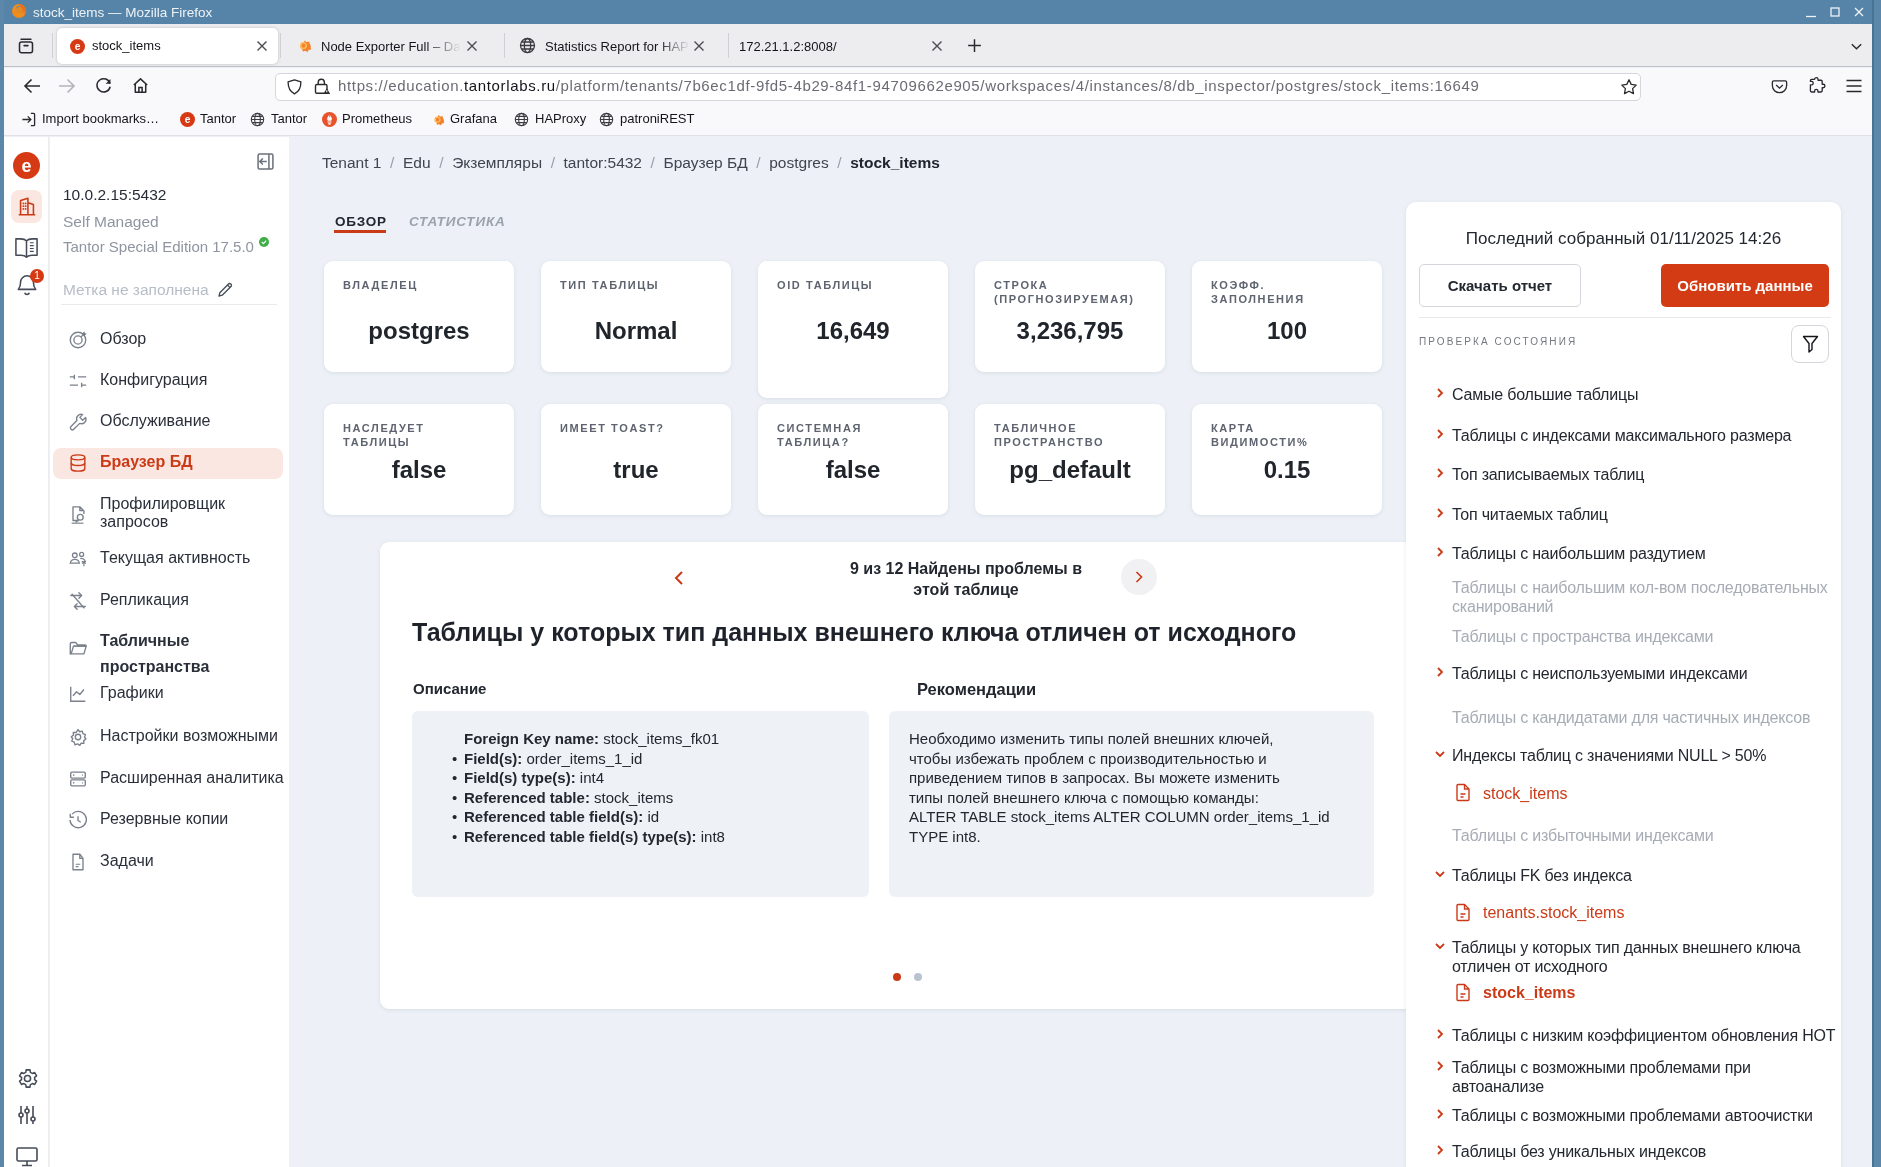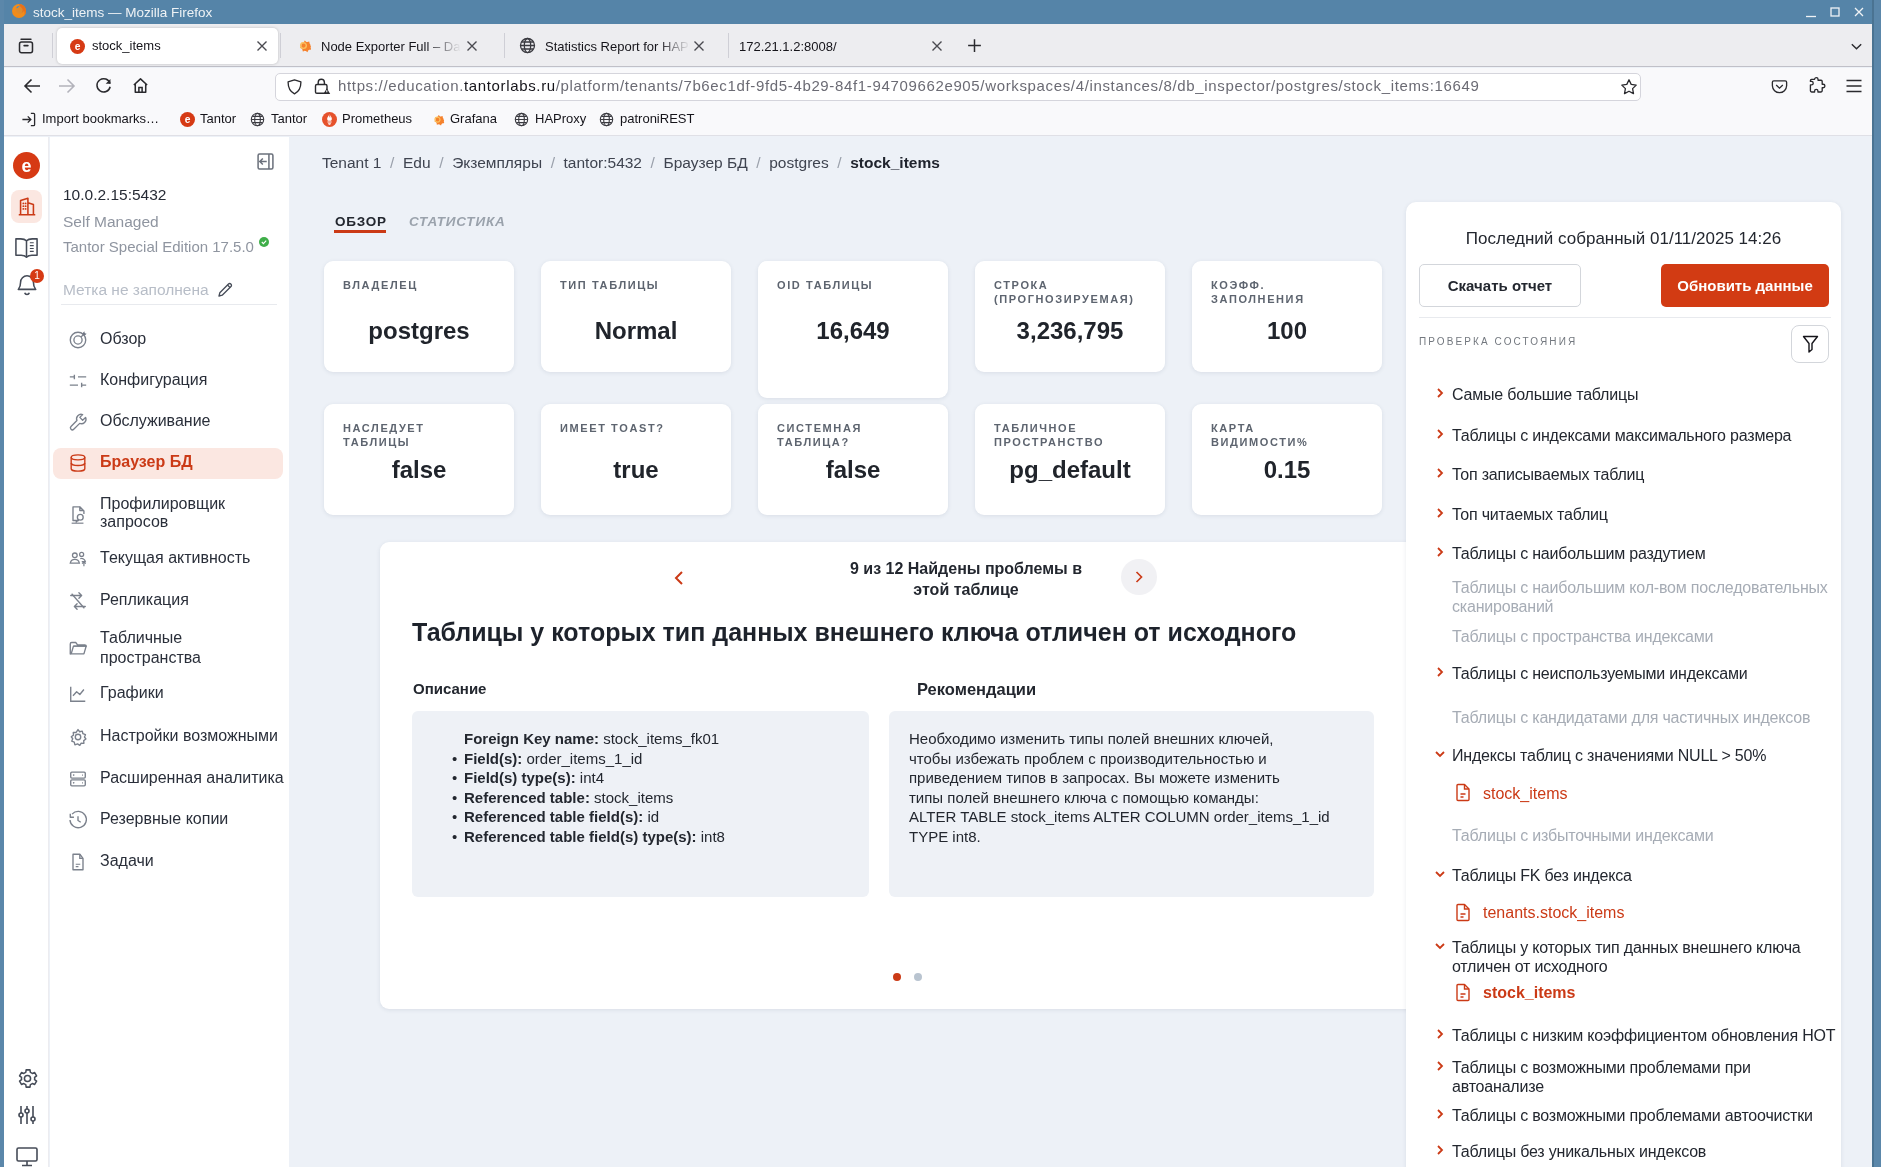--- a/index.html
+++ b/index.html
@@ -313,21 +313,21 @@
           <path d="M3 5h12M15 5l-3-3m3 3l-3 3M19 17H7m0 0l3-3m-3 3l3 3" stroke-linecap="round" stroke-linejoin="round"></path>
           <path d="M4 3l14 16" stroke-width="1.4"></path>
         </svg>
         <span class="mtxt">Репликация</span>
       </div>
     <div class="mitem" style="top:491px;line-height:18px;">
         <svg class="mico" style="top:10px" viewBox="0 0 22 22" fill="none" stroke="#7b818c" stroke-width="1.5">
           <path d="M2.5 17.5v-11a1.5 1.5 0 0 1 1.5-1.5h4.5l2 2.5h8a1.5 1.5 0 0 1 1.5 1.5H6l-2.5 8.5a1.5 1.5 0 0 1-1-0z" stroke-linejoin="round"></path>
           <path d="M6 9h14l-2.5 8.5H3.8" stroke-linejoin="round"></path>
         </svg>
-        <span class="mtxt" style="white-space:normal;width:150px;line-height:20px;display:block;">Табличные пространства</span>
+        <span class="mtxt" style="white-space:normal;width:150px;line-height:26px;display:block;font-weight:bold;">Табличные пространства</span>
       </div>
     <div class="mitem" style="top:547px;">
         <svg class="mico" viewBox="0 0 22 22" fill="none" stroke="#7b818c" stroke-width="1.5">
           <path d="M3 3v16h16"></path>
           <path d="M5.5 13l4-4.5 3.5 3 4.5-5.5" stroke-linejoin="round"></path>
         </svg>
         <span class="mtxt">Графики</span>
       </div>
     <div class="mitem" style="top:590px;">
         <svg class="mico" viewBox="0 0 22 22" fill="none" stroke="#7b818c" stroke-width="1.5">

